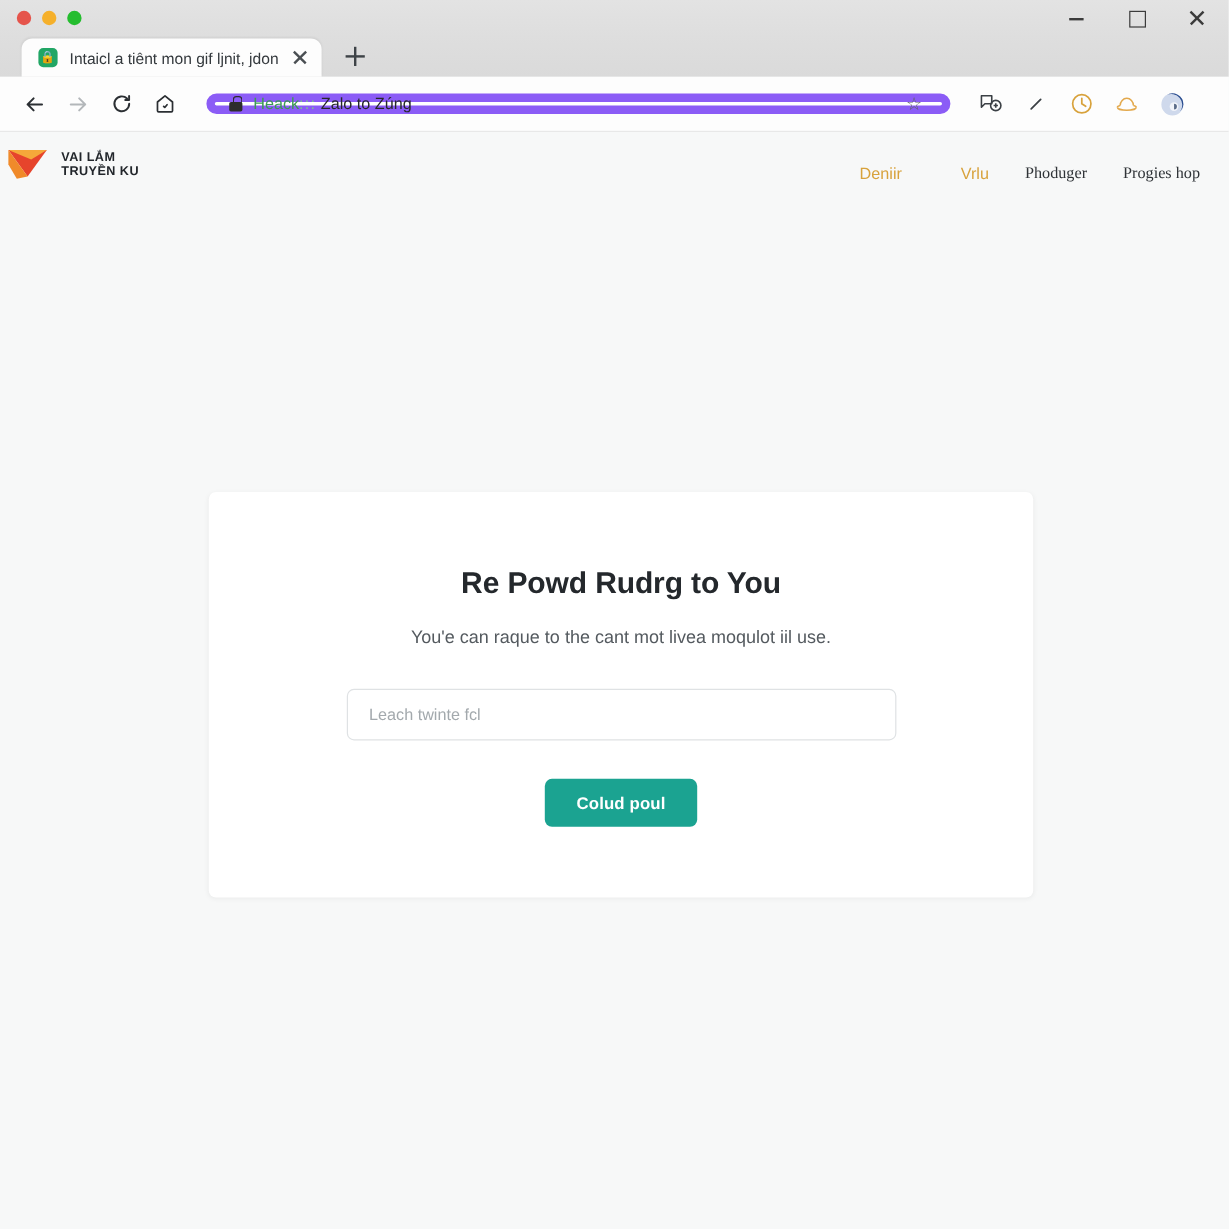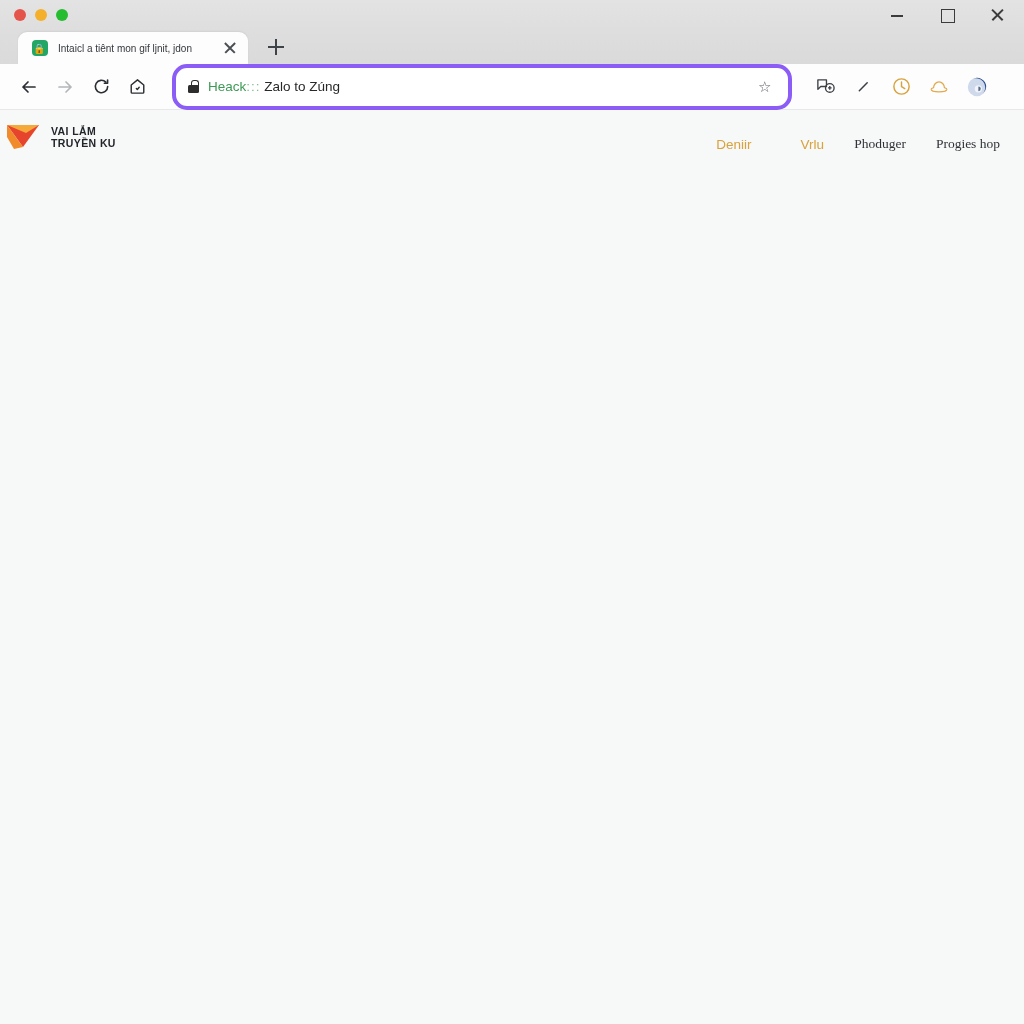--- a/index.html
+++ b/index.html
@@ -69,21 +69,21 @@
     box-shadow: 0 -1px 2px rgba(0,0,0,0.06);
   }
   .favicon {
     width: 16px; height: 16px; border-radius: 4px;
     background: #21a665;
     display: flex; align-items: center; justify-content: center;
     color: #fff; font-size: 10px; font-weight: bold;
     flex: 0 0 16px;
   }
   .tab-title {
-    font-size: 10px; color: #34393d;
+    font-size: 13px; color: #34393d;
     white-space: nowrap; overflow: hidden; text-overflow: ellipsis;
     flex: 1;
   }
   .tab-close {
     width: 16px; height: 16px; position: relative;
     flex: 0 0 16px; cursor: pointer;
   }
   .tab-close::before, .tab-close::after {
     content: ""; position: absolute; left: 1px; top: 7px;
     width: 14px; height: 1.5px; background: #4a4f53;
@@ -111,24 +111,24 @@
   }
   .navbtn {
     width: 34px; height: 34px;
     display: flex; align-items: center; justify-content: center;
     cursor: pointer;
   }
   .navbtn svg { display: block; }
 
   .urlbar {
     flex: 1;
-    height: 46px;
+    height: 17px;
     margin: 0 12px 0 16px;
     background: #fff;
-    border: 4px solid #8b5cf6;
+    border: 7px solid #8b5cf6;
     border-radius: 15px;
     display: flex; align-items: center;
     padding: 0 12px;
     gap: 9px;
     max-width: 620px;
   }
   .lock {
     width: 11px; height: 13px; position: relative; flex: 0 0 11px;
   }
   .lock::before {
@@ -367,15 +367,23 @@
       </div>
       <nav class="nav">
         <a class="accent">Deniir</a>
         <a class="accent">Vrlu</a>
         <a class="plain">Phoduger</a>
         <a class="plain">Progies hop</a>
       </nav>
     </div>
 
 
+    <div class="card">
+      <h2>Re Powd Rudrg to You</h2>
+      <div class="card-sub">You'e can raque to the cant mot livea moqulot iil use.</div>
+      <div class="field">
+        <input type="text" placeholder="Leach twinte fcl" style="">
+      </div>
+      <button class="submit">Colud poul</button>
+    </div>
 
   </div>
 </div>
 
 </body></html>

